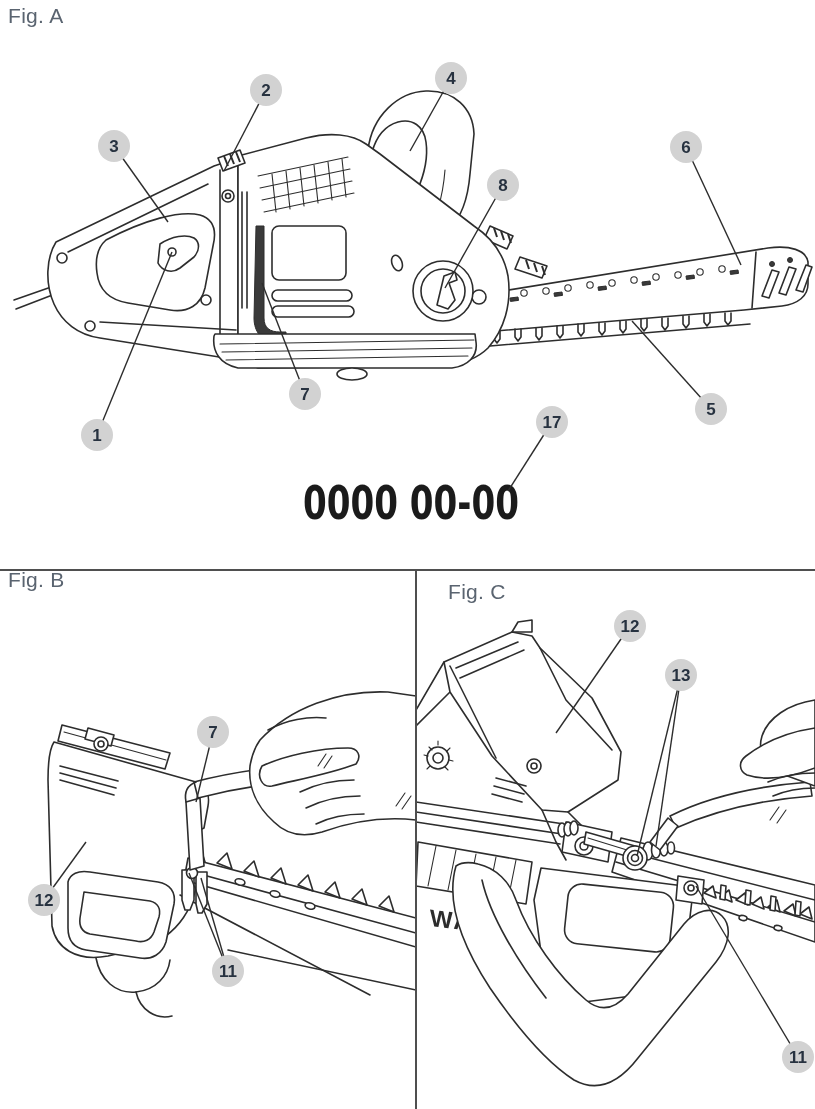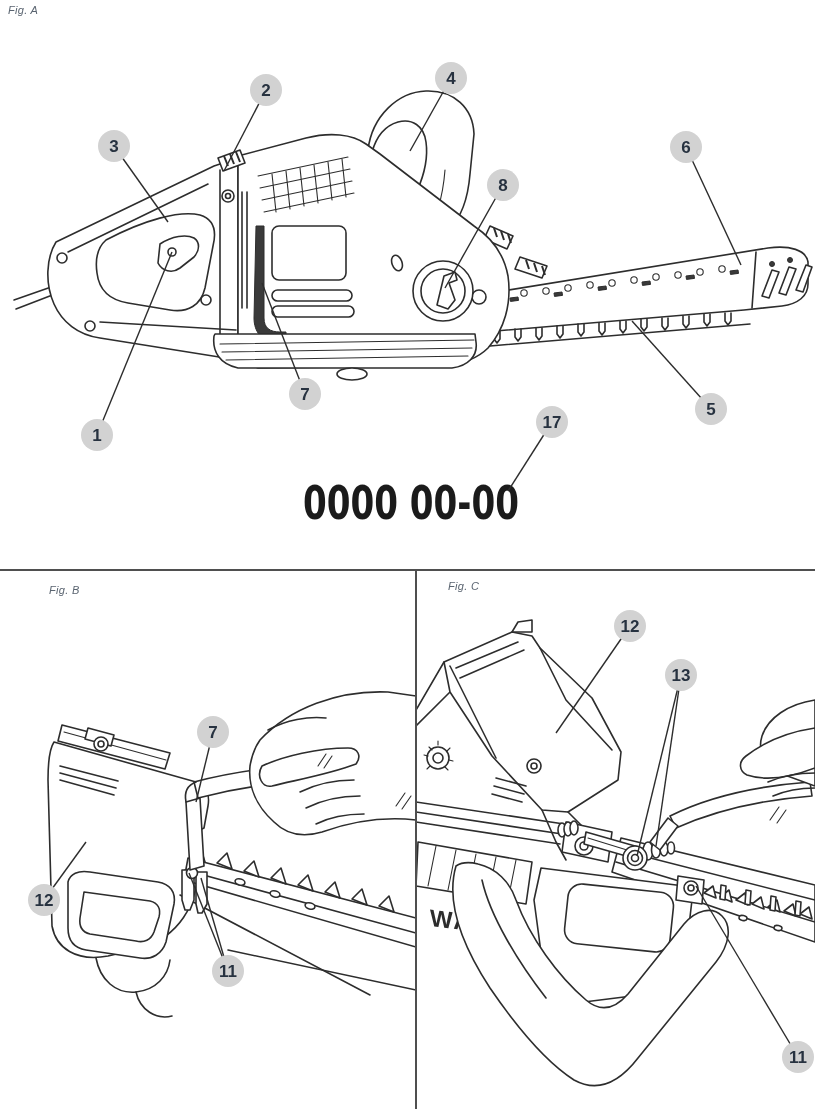--- a/index.html
+++ b/index.html
@@ -1,23 +1,23 @@
 <!DOCTYPE html>
 <html style="--line: #2d2d2d; --callout_fill: #d2d2d2; --callout_number: #273240; --figure_label: #5a6470; --divider: #4f4f4f; --date_code: #1b1b1b;"><head>
 <meta charset="utf-8">
 <style>
   :root{
     --line:#2d2d2d; --callout_fill:#d2d2d2; --callout_number:#273240;
     --figure_label:#5a6470; --divider:#4f4f4f; --date_code:#1b1b1b;
   }
   html,body{margin:0;padding:0;background:#e9e9e9;font-family:"Liberation Sans",sans-serif;}
   .page{position:relative;width:815px;height:1109px;background:#fff;margin:0 auto;overflow:hidden;}
-  .fig-label{position:absolute;font-size:11px;color:var(--figure_label);letter-spacing:.3px;font-style:italic;}
+  .fig-label{position:absolute;font-size:21px;color:var(--figure_label);letter-spacing:.3px;}
   .fig-label--a{left:8px;top:4px;}
-  .fig-label--b{left:8px;top:584px;margin-left:41px;}
+  .fig-label--b{left:8px;top:568px;}
   .fig-label--c{left:448px;top:580px;}
   .divider-h{position:absolute;left:0;top:569px;width:815px;height:2px;background:var(--divider);}
   .divider-v{position:absolute;left:415px;top:569px;width:2px;height:540px;background:var(--divider);}
   svg{position:absolute;overflow:hidden;}
   #figA{left:0;top:0;}
   #figB{left:0;top:570px;}
   #figC{left:416px;top:570px;}
   .art{fill:#ffffff;stroke:var(--line);stroke-width:1.6;stroke-linejoin:round;stroke-linecap:round;}
   .ln{fill:none;stroke:var(--line);stroke-width:1.6;stroke-linejoin:round;stroke-linecap:round;}
   .thin{stroke-width:1.1;}

